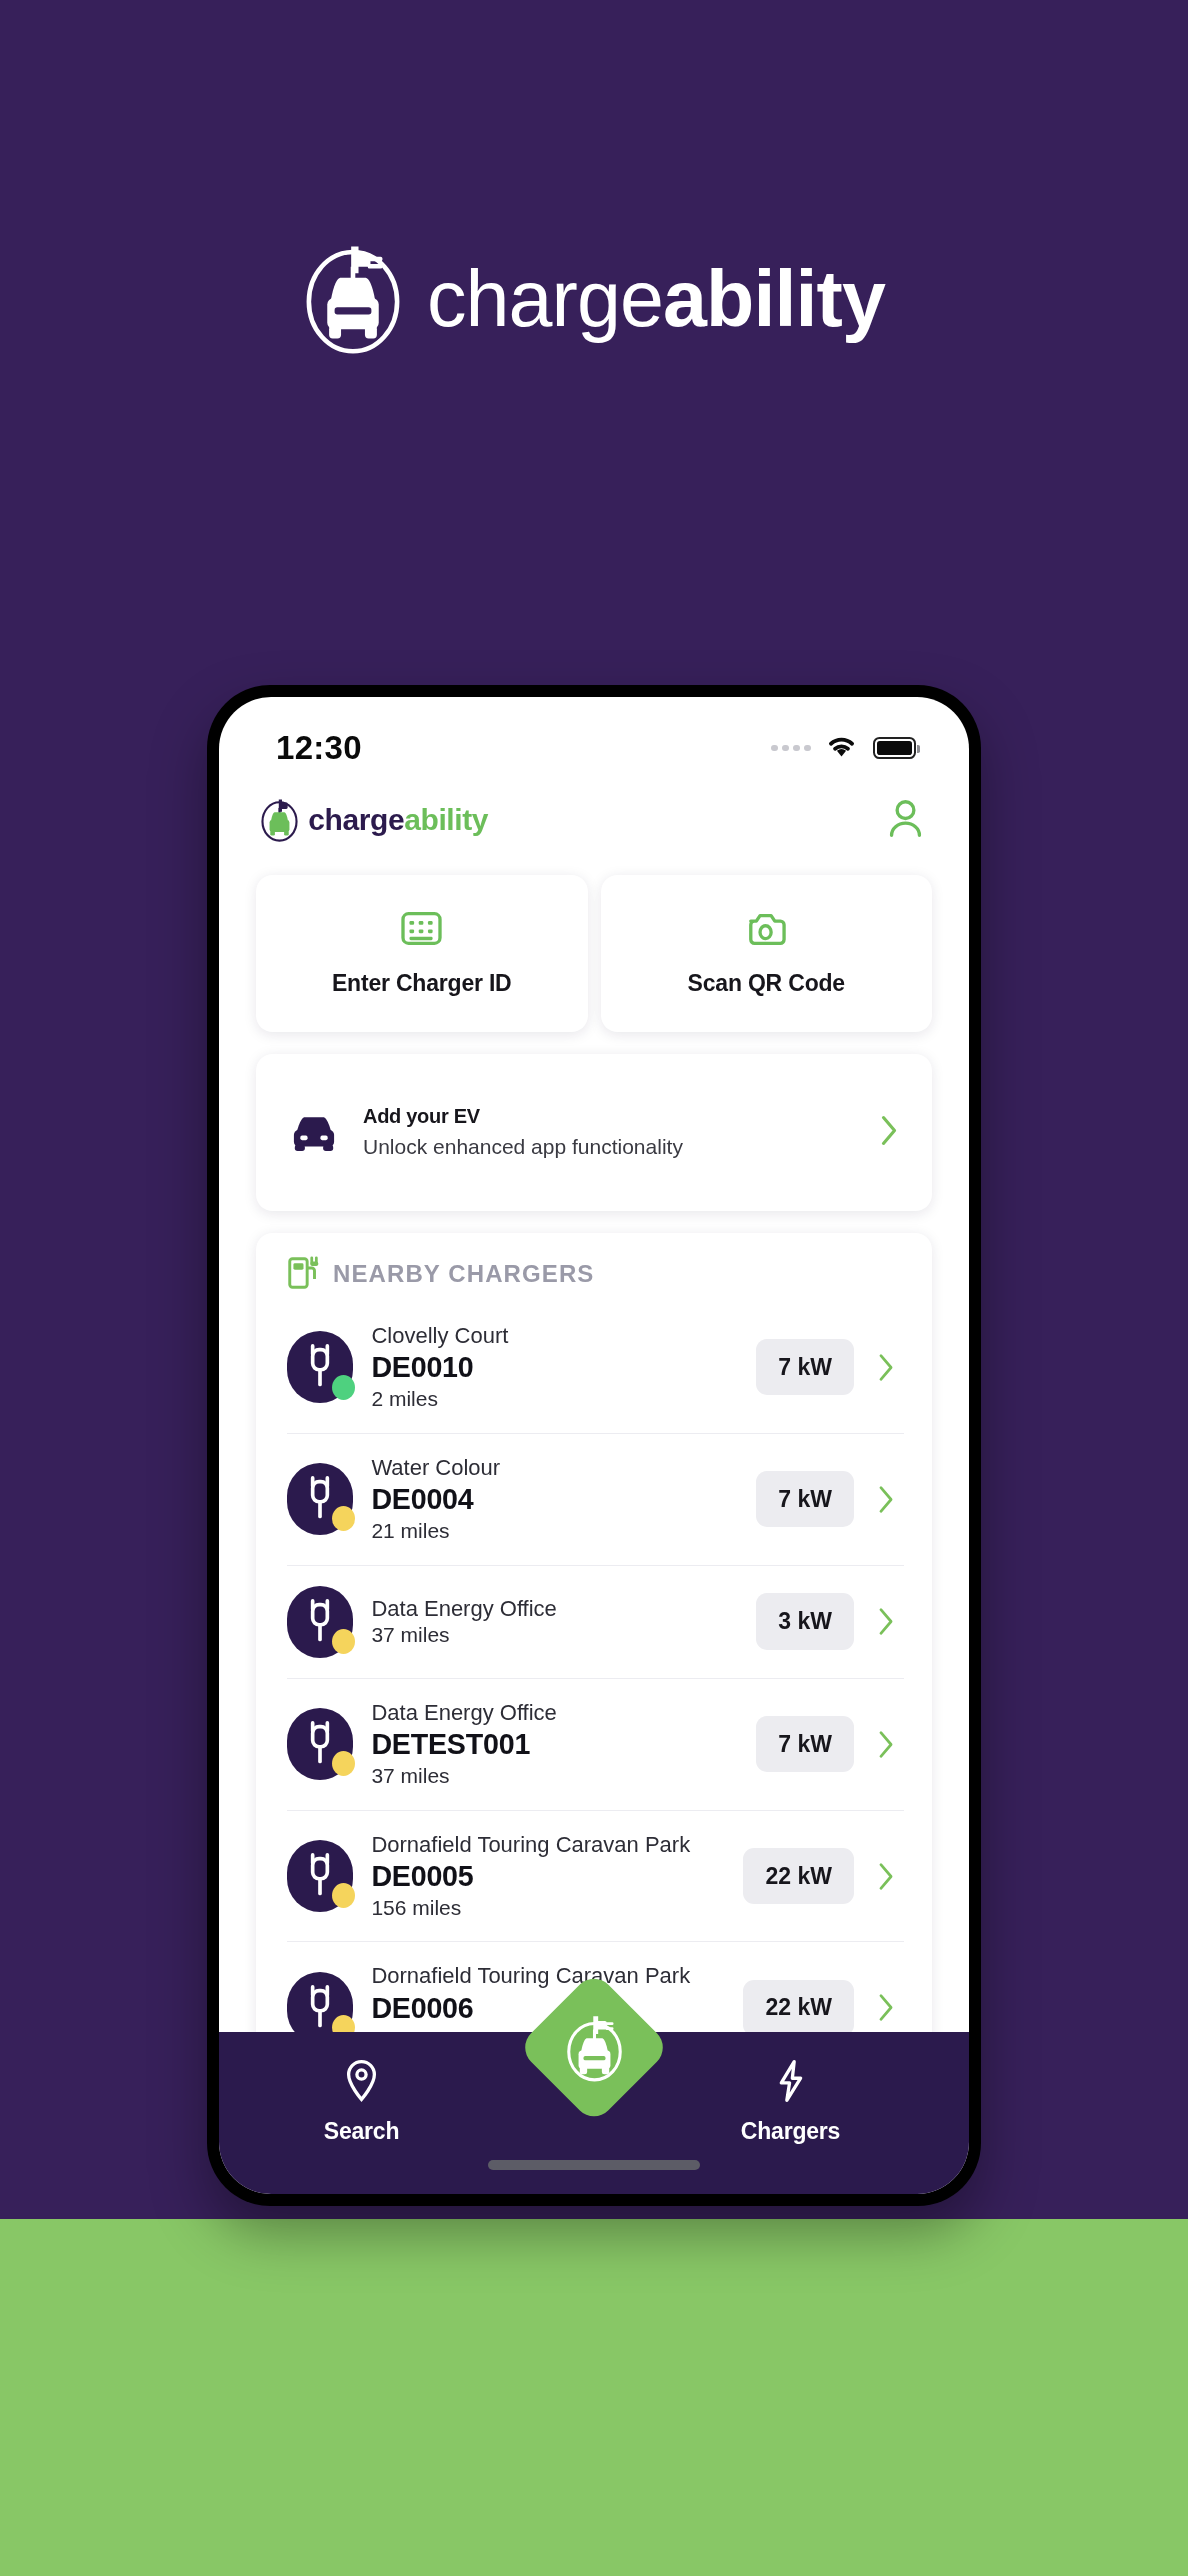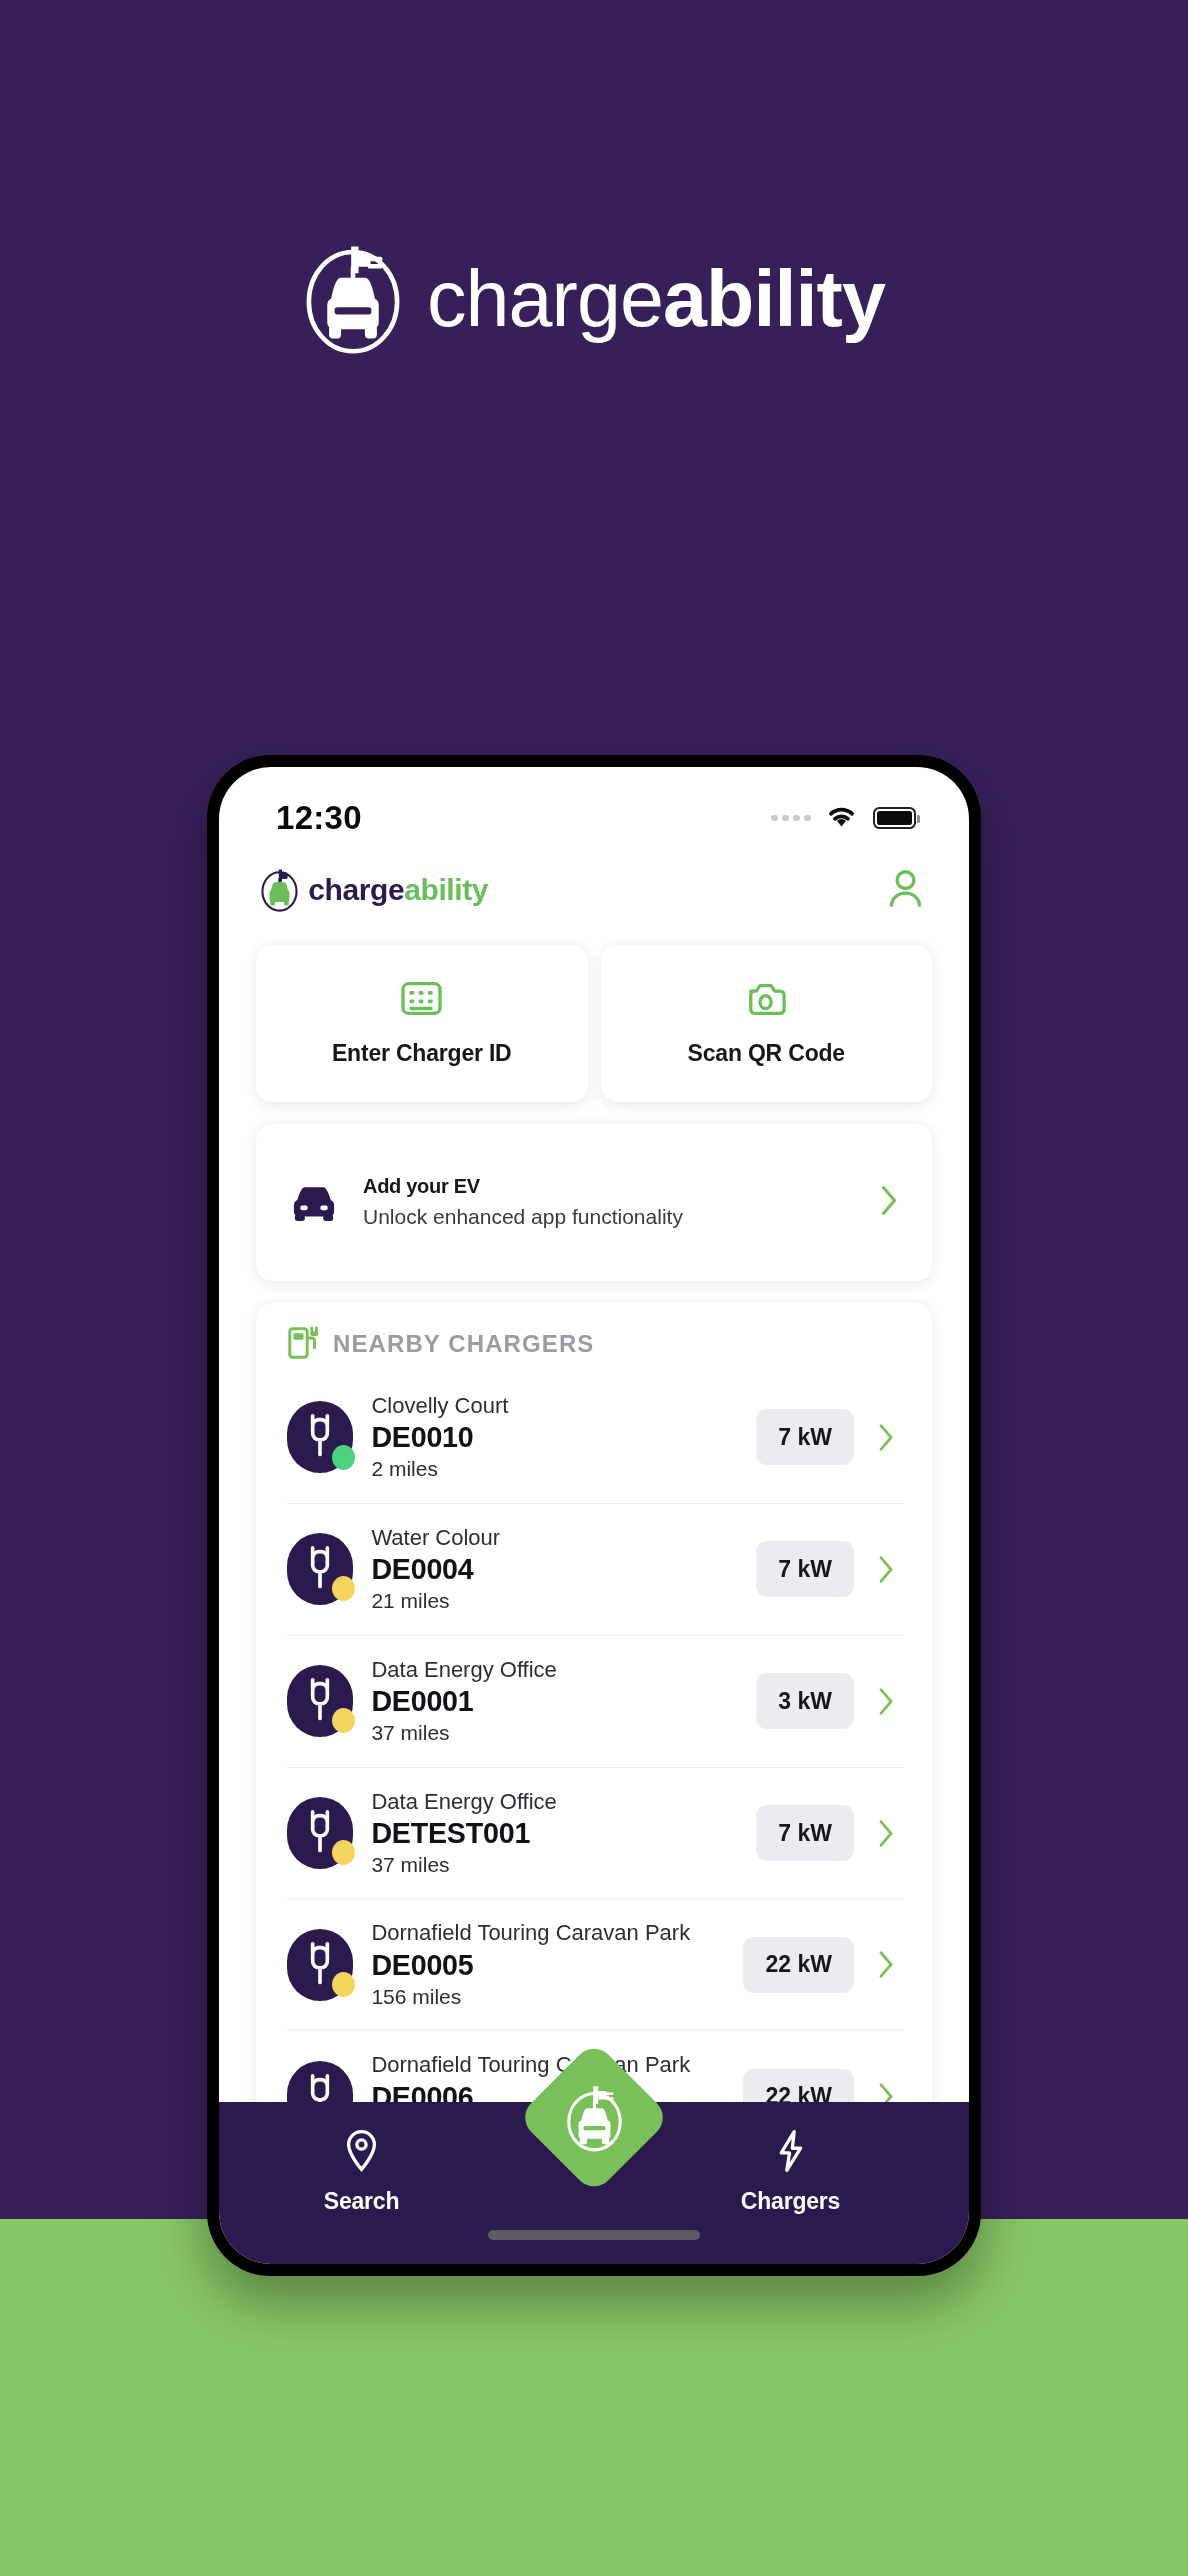--- a/index.html
+++ b/index.html
@@ -21,21 +21,21 @@
   .brand-mark{ width:100px; height:114px; position:relative; }
   .brand-word{
     font-size:79px; letter-spacing:-0.9px; color:#ffffff; line-height:1;
     white-space:nowrap;
   }
   .brand-word .w1{ font-weight:400; }
   .brand-word .w2{ font-weight:700; }
 
   
   .phone{
-    position:absolute; left:207px; top:755px;
+    position:absolute; left:207px; top:685px;
     width:774px; height:1521px;
     background:#000; border-radius:63px;
     padding:12px;
     box-shadow:0 26px 55px rgba(0,0,0,.35);
   }
   .screen{
     width:100%; height:100%; background:#ffffff;
     border-radius:52px; overflow:hidden; position:relative;
   }
 
@@ -319,21 +319,20 @@
                 <div class="avatar-blob"></div>
                 <svg width="66" height="72" viewBox="0 0 72 78" style="position:absolute;inset:0">
                   <rect x="28" y="20" width="16" height="22" rx="7" fill="none" stroke="#fff" stroke-width="4"></rect>
                   <path d="M28 25 v-9 M44 25 v-9" stroke="#fff" stroke-width="4" stroke-linecap="round"></path>
                   <path d="M36 42 v16" stroke="#fff" stroke-width="4" stroke-linecap="round"></path>
                 </svg>
                 <div class="avatar-dot" style="background:#f5d45c"></div>
               </div>
               <div class="row-main">
                 <div class="row-name">Data Energy Office</div>
-                <div class="row-id">DE0001</div>
                 <div class="row-dist">37 miles</div>
               </div>
               <div class="kw">3 kW</div>
               <div class="chev">
                 <svg width="22" height="35" viewBox="0 0 26 40">
                   <path d="M7 6 L19 20 L7 34" fill="none" stroke="#7ac05a" stroke-width="3.2" stroke-linecap="round" stroke-linejoin="round"></path>
                 </svg>
               </div>
             </div>
             <div class="row">

